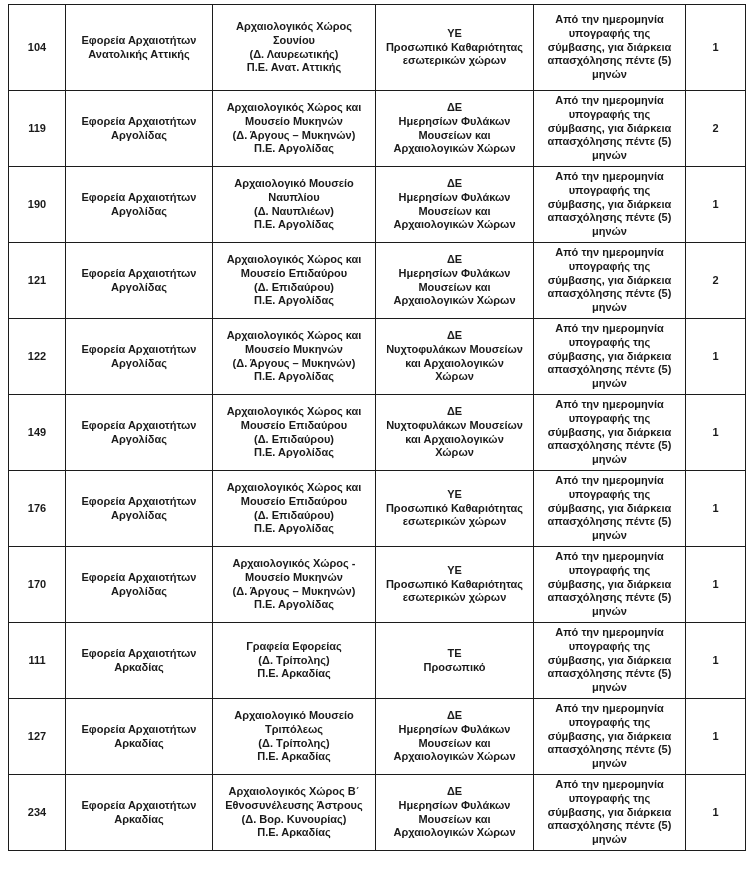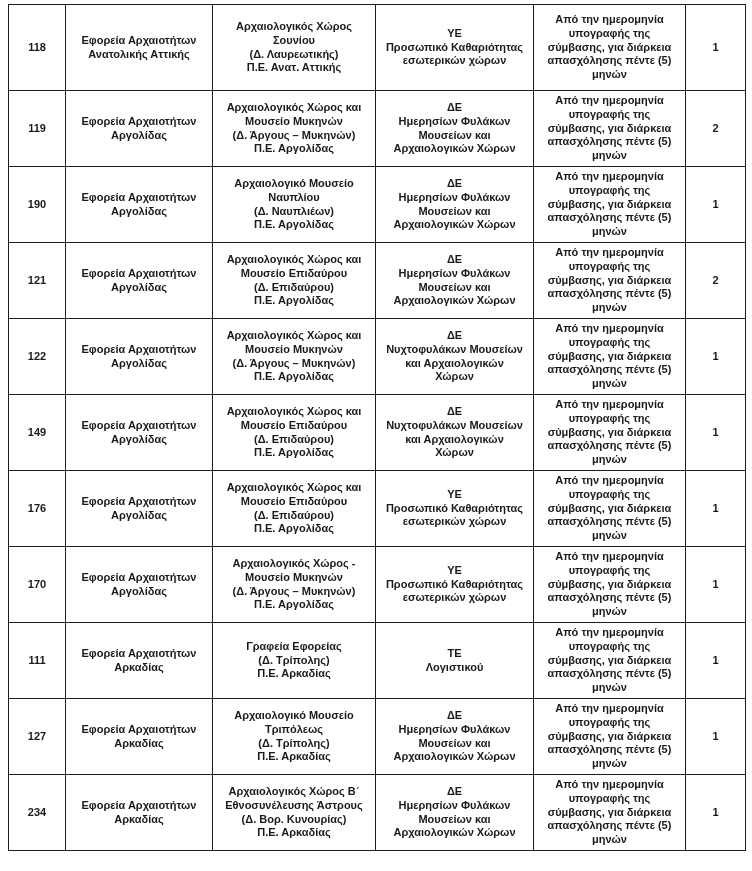--- a/index.html
+++ b/index.html
@@ -52,21 +52,21 @@
     <colgroup>
       <col class="c-num">
       <col class="c-ephorate">
       <col class="c-location">
       <col class="c-specialty">
       <col class="c-duration">
       <col class="c-count">
     </colgroup>
     <tbody>
   <tr>
-    <td>118</td>
+    <td>104</td>
     <td>Εφορεία Αρχαιοτήτων
 Ανατολικής Αττικής</td>
     <td>Αρχαιολογικός Χώρος
 Σουνίου
 (Δ. Λαυρεωτικής)
 Π.Ε. Ανατ. Αττικής</td>
     <td>ΥΕ
 Προσωπικό Καθαριότητας
 εσωτερικών χώρων</td>
     <td>Από την ημερομηνία
@@ -216,21 +216,21 @@
   </tr>
 
   <tr>
     <td>111</td>
     <td>Εφορεία Αρχαιοτήτων
 Αρκαδίας</td>
     <td>Γραφεία Εφορείας
 (Δ. Τρίπολης)
 Π.Ε. Αρκαδίας</td>
     <td>ΤΕ
-Λογιστικού</td>
+Προσωπικό</td>
     <td>Από την ημερομηνία
 υπογραφής της
 σύμβασης, για διάρκεια
 απασχόλησης πέντε (5)
 μηνών</td>
     <td>1</td>
   </tr>
 
   <tr>
     <td>127</td>

